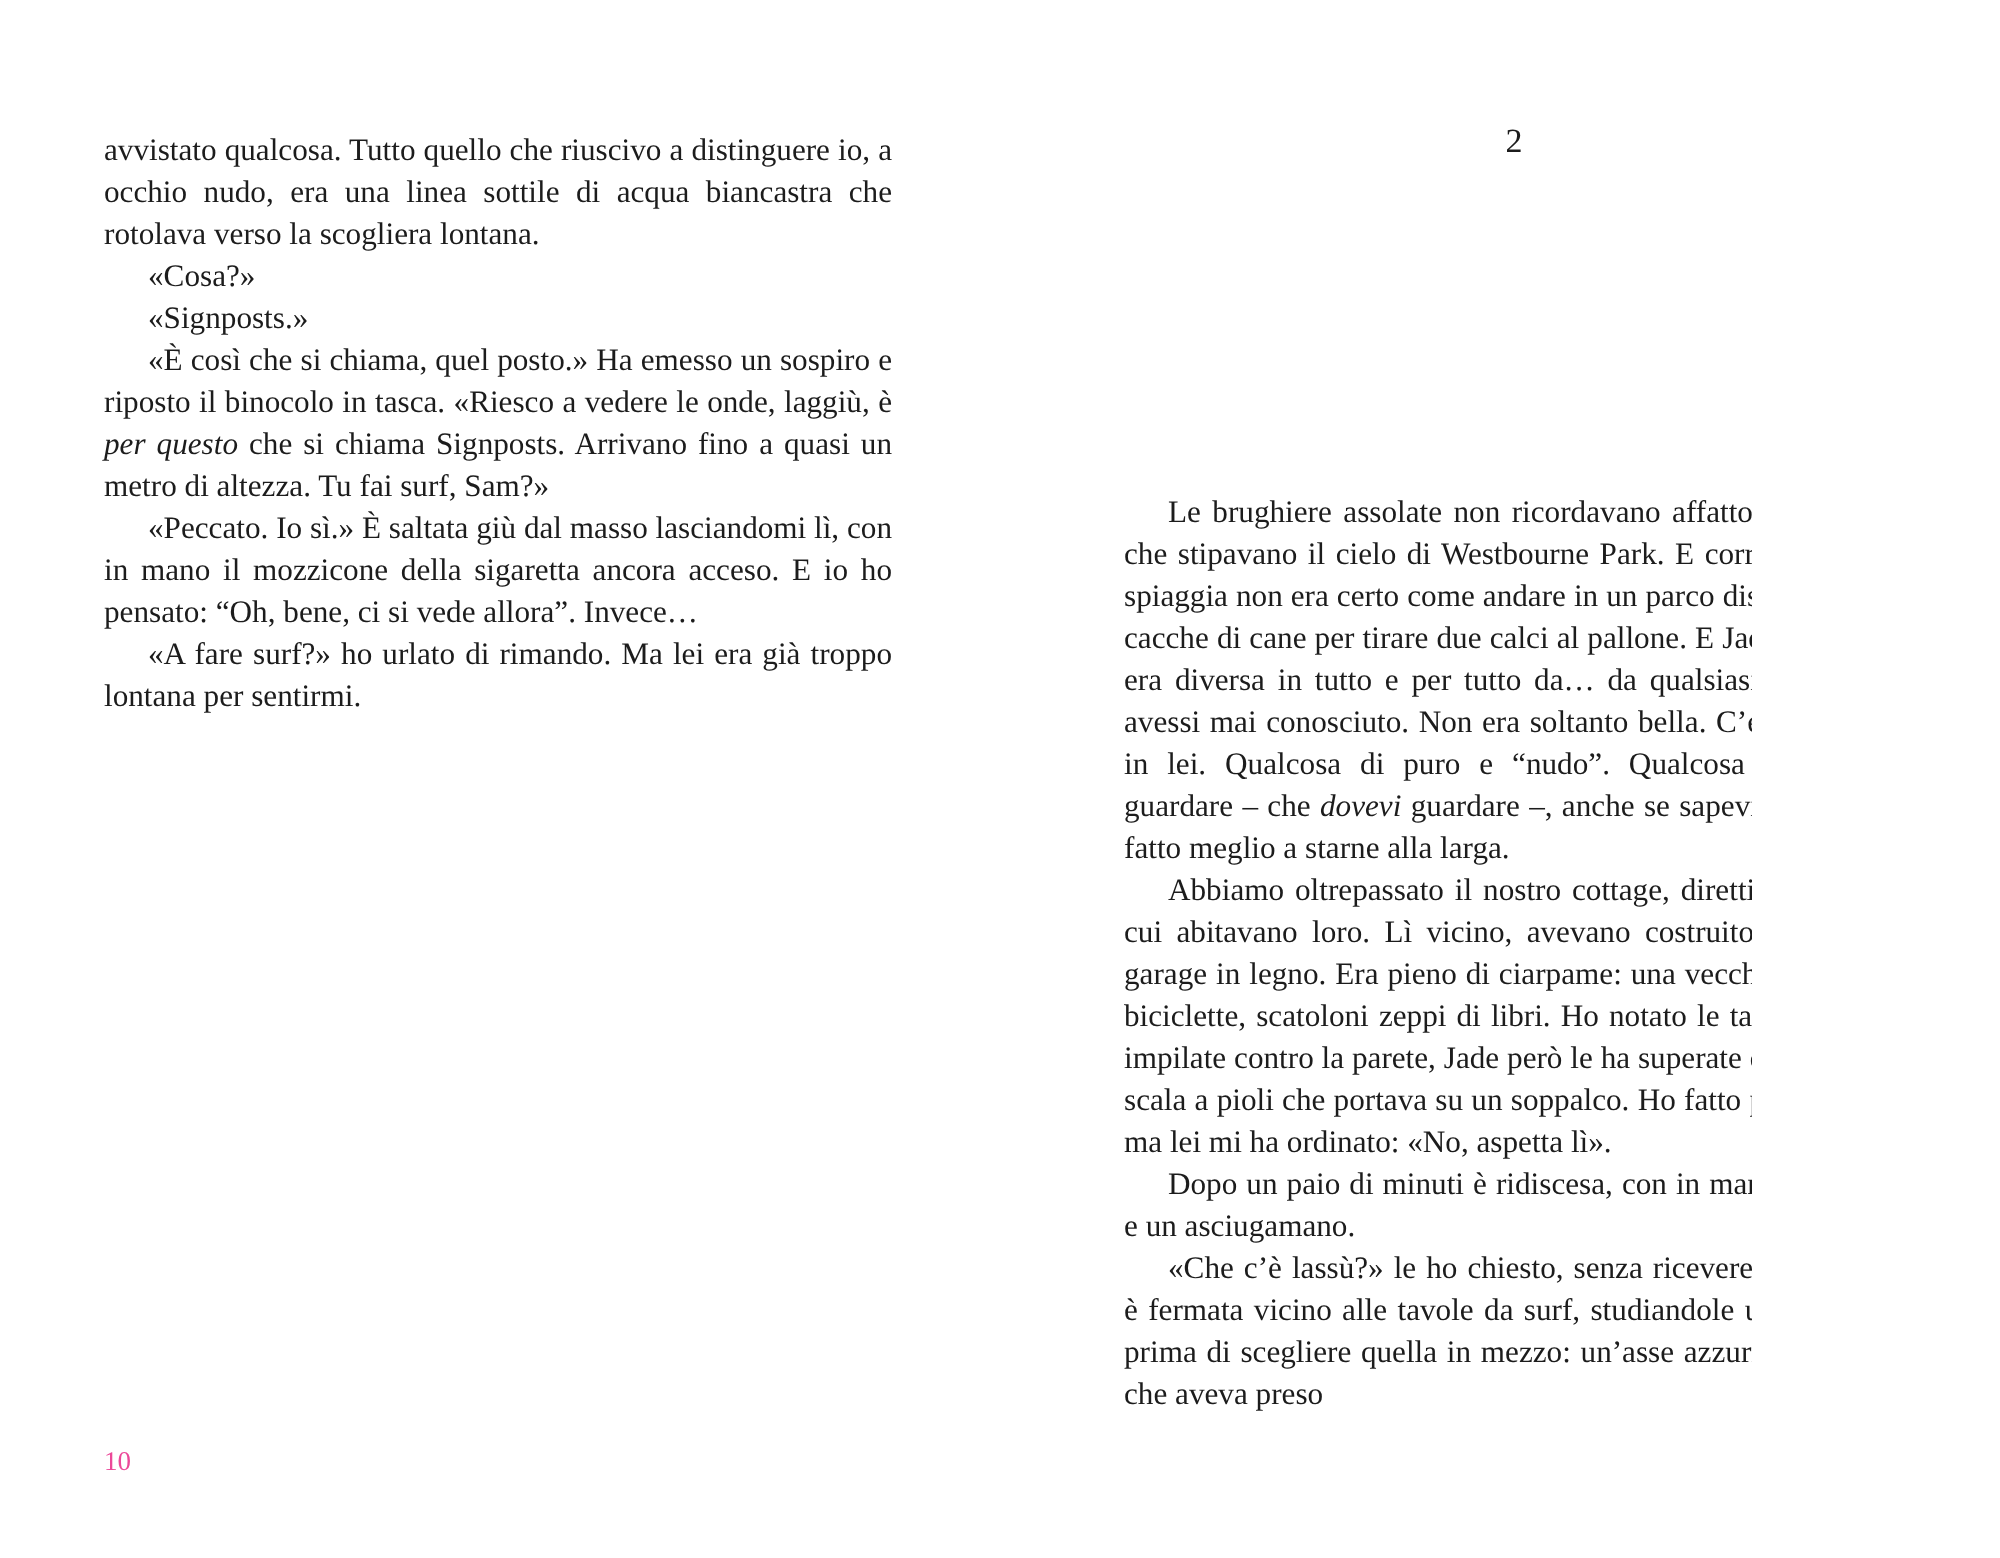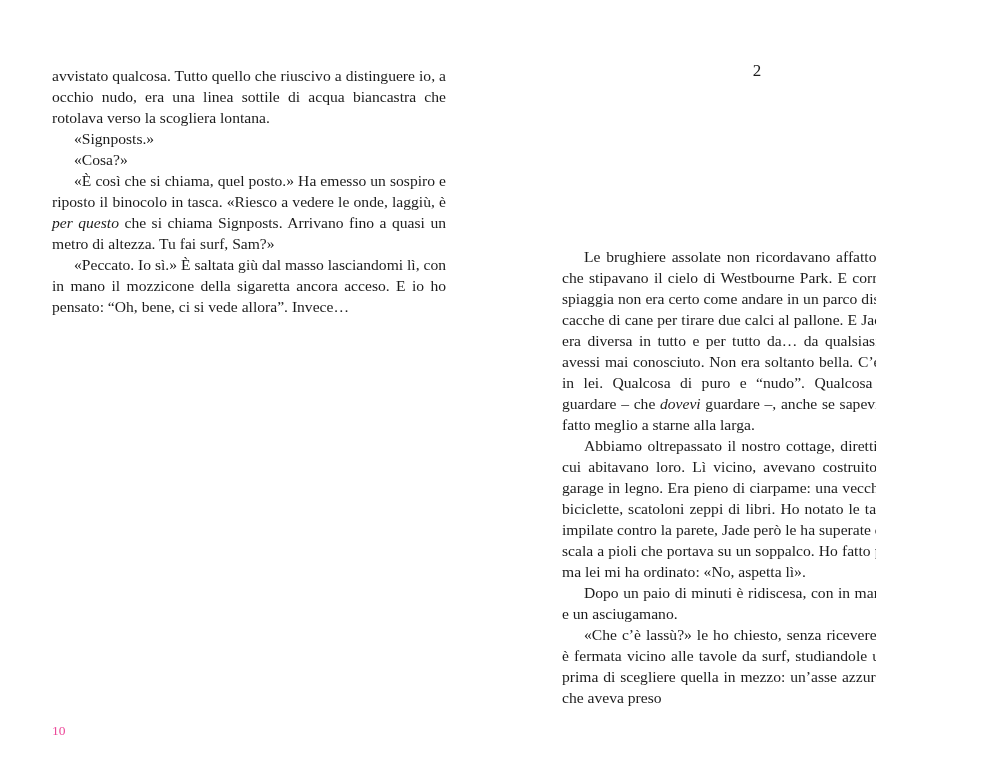--- a/index.html
+++ b/index.html
@@ -69,24 +69,25 @@
     text-align: right;
   }
 </style>
 </head>
 <body>
 
 <div class="spread">
 
   <div class="col col-left">
       <p><span>avvistato qualcosa. Tutto quello che riuscivo a distinguere io, a occhio nudo, era una linea sottile di acqua biancastra che rotolava verso la scogliera lontana.</span></p>
+      <p class="indent"><span>«Cosa?»</span></p>
       <p class="indent"><span>«Signposts.»</span></p>
-      <p class="indent"><span>«Cosa?»</span></p>
       <p class="indent"><span>«È così che si chiama, quel posto.» Ha emesso un sospiro e riposto il binocolo in tasca. «Riesco a vedere le onde, laggiù, è </span><em>per questo</em><span> che si chiama Signposts. Arrivano fino a quasi un metro di altezza. Tu fai surf, Sam?»</span></p>
       <p class="indent"><span>«Peccato. Io sì.» È saltata giù dal masso lasciandomi lì, con in mano il mozzicone della sigaretta ancora acceso. E io ho pensato: “Oh, bene, ci si vede allora”. Invece…</span></p>
+      <p class="indent"><span>«A fare surf?» ho urlato di rimando. Ma lei era già troppo lontana per sentirmi.</span></p>
     </div>
 
   <div class="chapter-num">2</div>
 
   <div class="col col-right">
       <p class="indent"><span>Le brughiere assolate non ricordavano affatto i palazzoni che stipavano il cielo di Westbourne Park. E correre verso la spiaggia non era certo come andare in un parco disseminato di cacche di cane per tirare due calci al pallone. E Jade… be’, lei era diversa in tutto e per tutto da… da qualsiasi ragazza io avessi mai conosciuto. Non era soltanto bella. C’era qualcosa in lei. Qualcosa di puro e “nudo”. Qualcosa che volevi guardare – che </span><em>dovevi</em><span> guardare –, anche se sapevi che avresti fatto meglio a starne alla larga.</span></p>
       <p class="indent"><span>Abbiamo oltrepassato il nostro cottage, diretti a quello in cui abitavano loro. Lì vicino, avevano costruito un fienile-garage in legno. Era pieno di ciarpame: una vecchia lavatrice, biciclette, scatoloni zeppi di libri. Ho notato le tavole da surf impilate contro la parete, Jade però le ha superate diretta a una scala a pioli che portava su un soppalco. Ho fatto per seguirla, ma lei mi ha ordinato: «No, aspetta lì».</span></p>
       <p class="indent"><span>Dopo un paio di minuti è ridiscesa, con in mano una muta e un asciugamano.</span></p>
       <p class="indent"><span>«Che c’è lassù?» le ho chiesto, senza ricevere risposta. Si è fermata vicino alle tavole da surf, studiandole un momento prima di scegliere quella in mezzo: un’asse azzurra e vecchia che aveva preso</span></p>
     </div>

